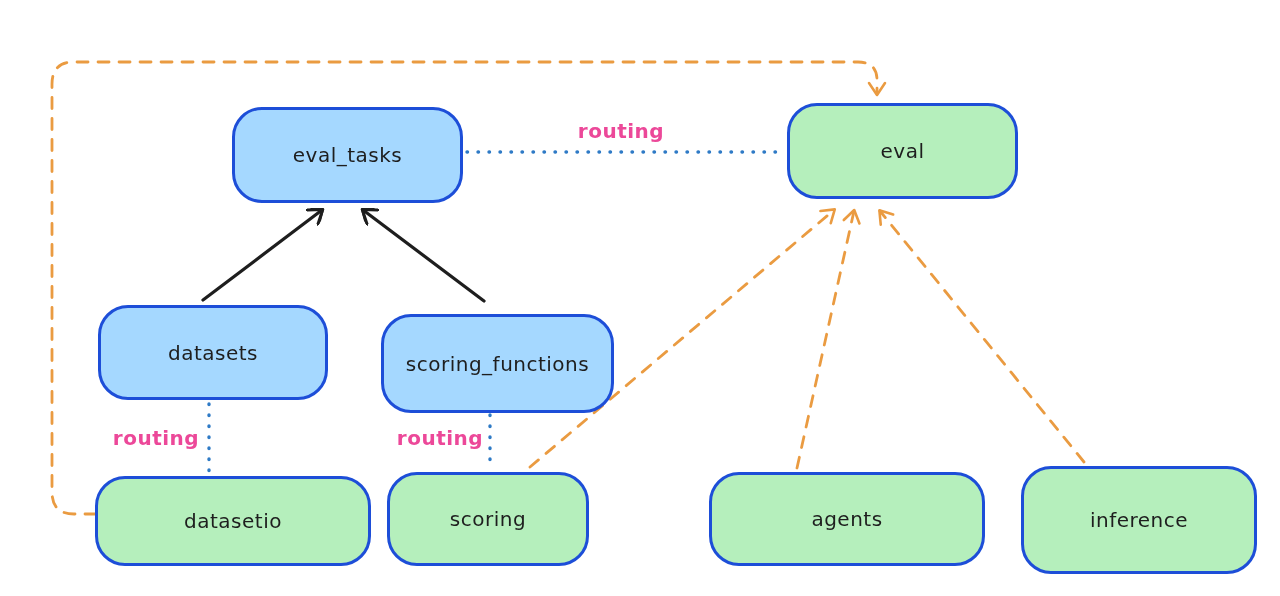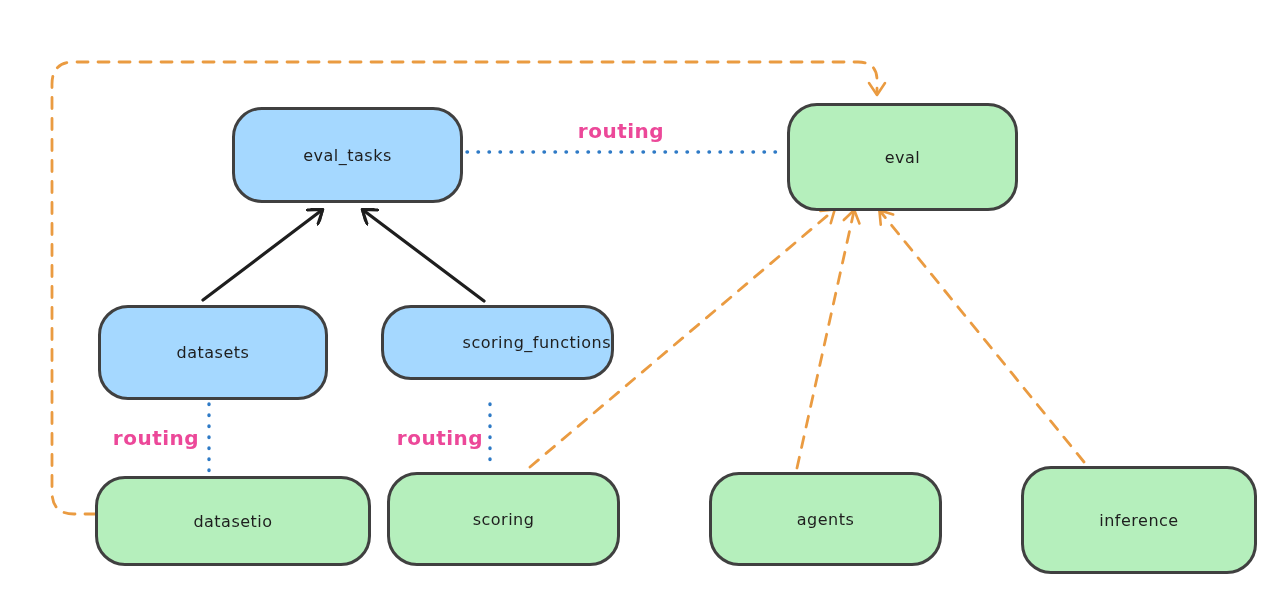--- a/index.html
+++ b/index.html
@@ -18,26 +18,26 @@
   .edges {
     position: absolute;
     left: 0; top: 0;
     width: 1280px;
     height: 596px;
     pointer-events: none;
   }
   .node {
     position: absolute;
     box-sizing: border-box;
-    border: 3px solid #404040;
+    border: 3px solid #1d4ed8;
     border-radius: 30px;
     display: flex;
     align-items: center;
     justify-content: center;
-    font-size: 16px;
+    font-size: 20px;
     color: #1e1e1e;
     letter-spacing: 0.5px;
   }
   .node.blue  { background: #a5d8ff; }
   .node.green { background: #b5efbc; }
   .edge-label {
     position: absolute;
     transform: translate(-50%, -50%);
     color: #ec4899;
     font-size: 20px;
@@ -72,41 +72,41 @@
     <path d="M 96 514 L 74 514 Q 52 514 52 492 L 52 84 Q 52 62 74 62 L 858 62 Q 877 62 877 80 L 877 94" fill="none" stroke="#ea9b41" stroke-width="2.8" stroke-linecap="round" stroke-dasharray="11 10" marker-end="url(#arrow-orange)"></path>
     <path d="M 530 467 L 834 210" fill="none" stroke="#ea9b41" stroke-width="2.8" stroke-linecap="round" stroke-dasharray="11 10" marker-end="url(#arrow-orange)"></path>
     <path d="M 797 468 L 854 211" fill="none" stroke="#ea9b41" stroke-width="2.8" stroke-linecap="round" stroke-dasharray="11 10" marker-end="url(#arrow-orange)"></path>
     <path d="M 1084 462 L 880 211" fill="none" stroke="#ea9b41" stroke-width="2.8" stroke-linecap="round" stroke-dasharray="11 10" marker-end="url(#arrow-orange)"></path>
   </svg>
 
   <div class="node blue" style="left:232px; top:107px; width:231px; height:96px;">
     <span>eval_tasks</span>
   </div>
 
-  <div class="node green" style="left:787px; top:103px; width:231px; height:108px;">
+  <div class="node green" style="left:787px; top:103px; width:231px; height:96px;">
     <span>eval</span>
   </div>
 
   <div class="node blue" style="left:98px; top:305px; width:230px; height:95px;text-align:right;">
     <span>datasets</span>
   </div>
 
-  <div class="node blue" style="left:381px; top:305px; width:233px; height:75px;justify-content:flex-end;">
+  <div class="node blue" style="left:381px; top:314px; width:233px; height:99px;">
     <span>scoring_functions</span>
   </div>
 
   <div class="node green" style="left:95px; top:476px; width:276px; height:90px;">
     <span>datasetio</span>
   </div>
 
-  <div class="node green" style="left:387px; top:472px; width:233px; height:94px;">
+  <div class="node green" style="left:387px; top:472px; width:202px; height:94px;">
     <span>scoring</span>
   </div>
 
-  <div class="node green" style="left:709px; top:472px; width:233px; height:94px;">
+  <div class="node green" style="left:709px; top:472px; width:276px; height:94px;">
     <span>agents</span>
   </div>
 
   <div class="node green" style="left:1021px; top:466px; width:236px; height:108px;">
     <span>inference</span>
   </div>
 
   <div class="edge-label" style="left:621px; top:131px;">routing</div>
 
   <div class="edge-label" style="left:156px; top:438px;">routing</div>

